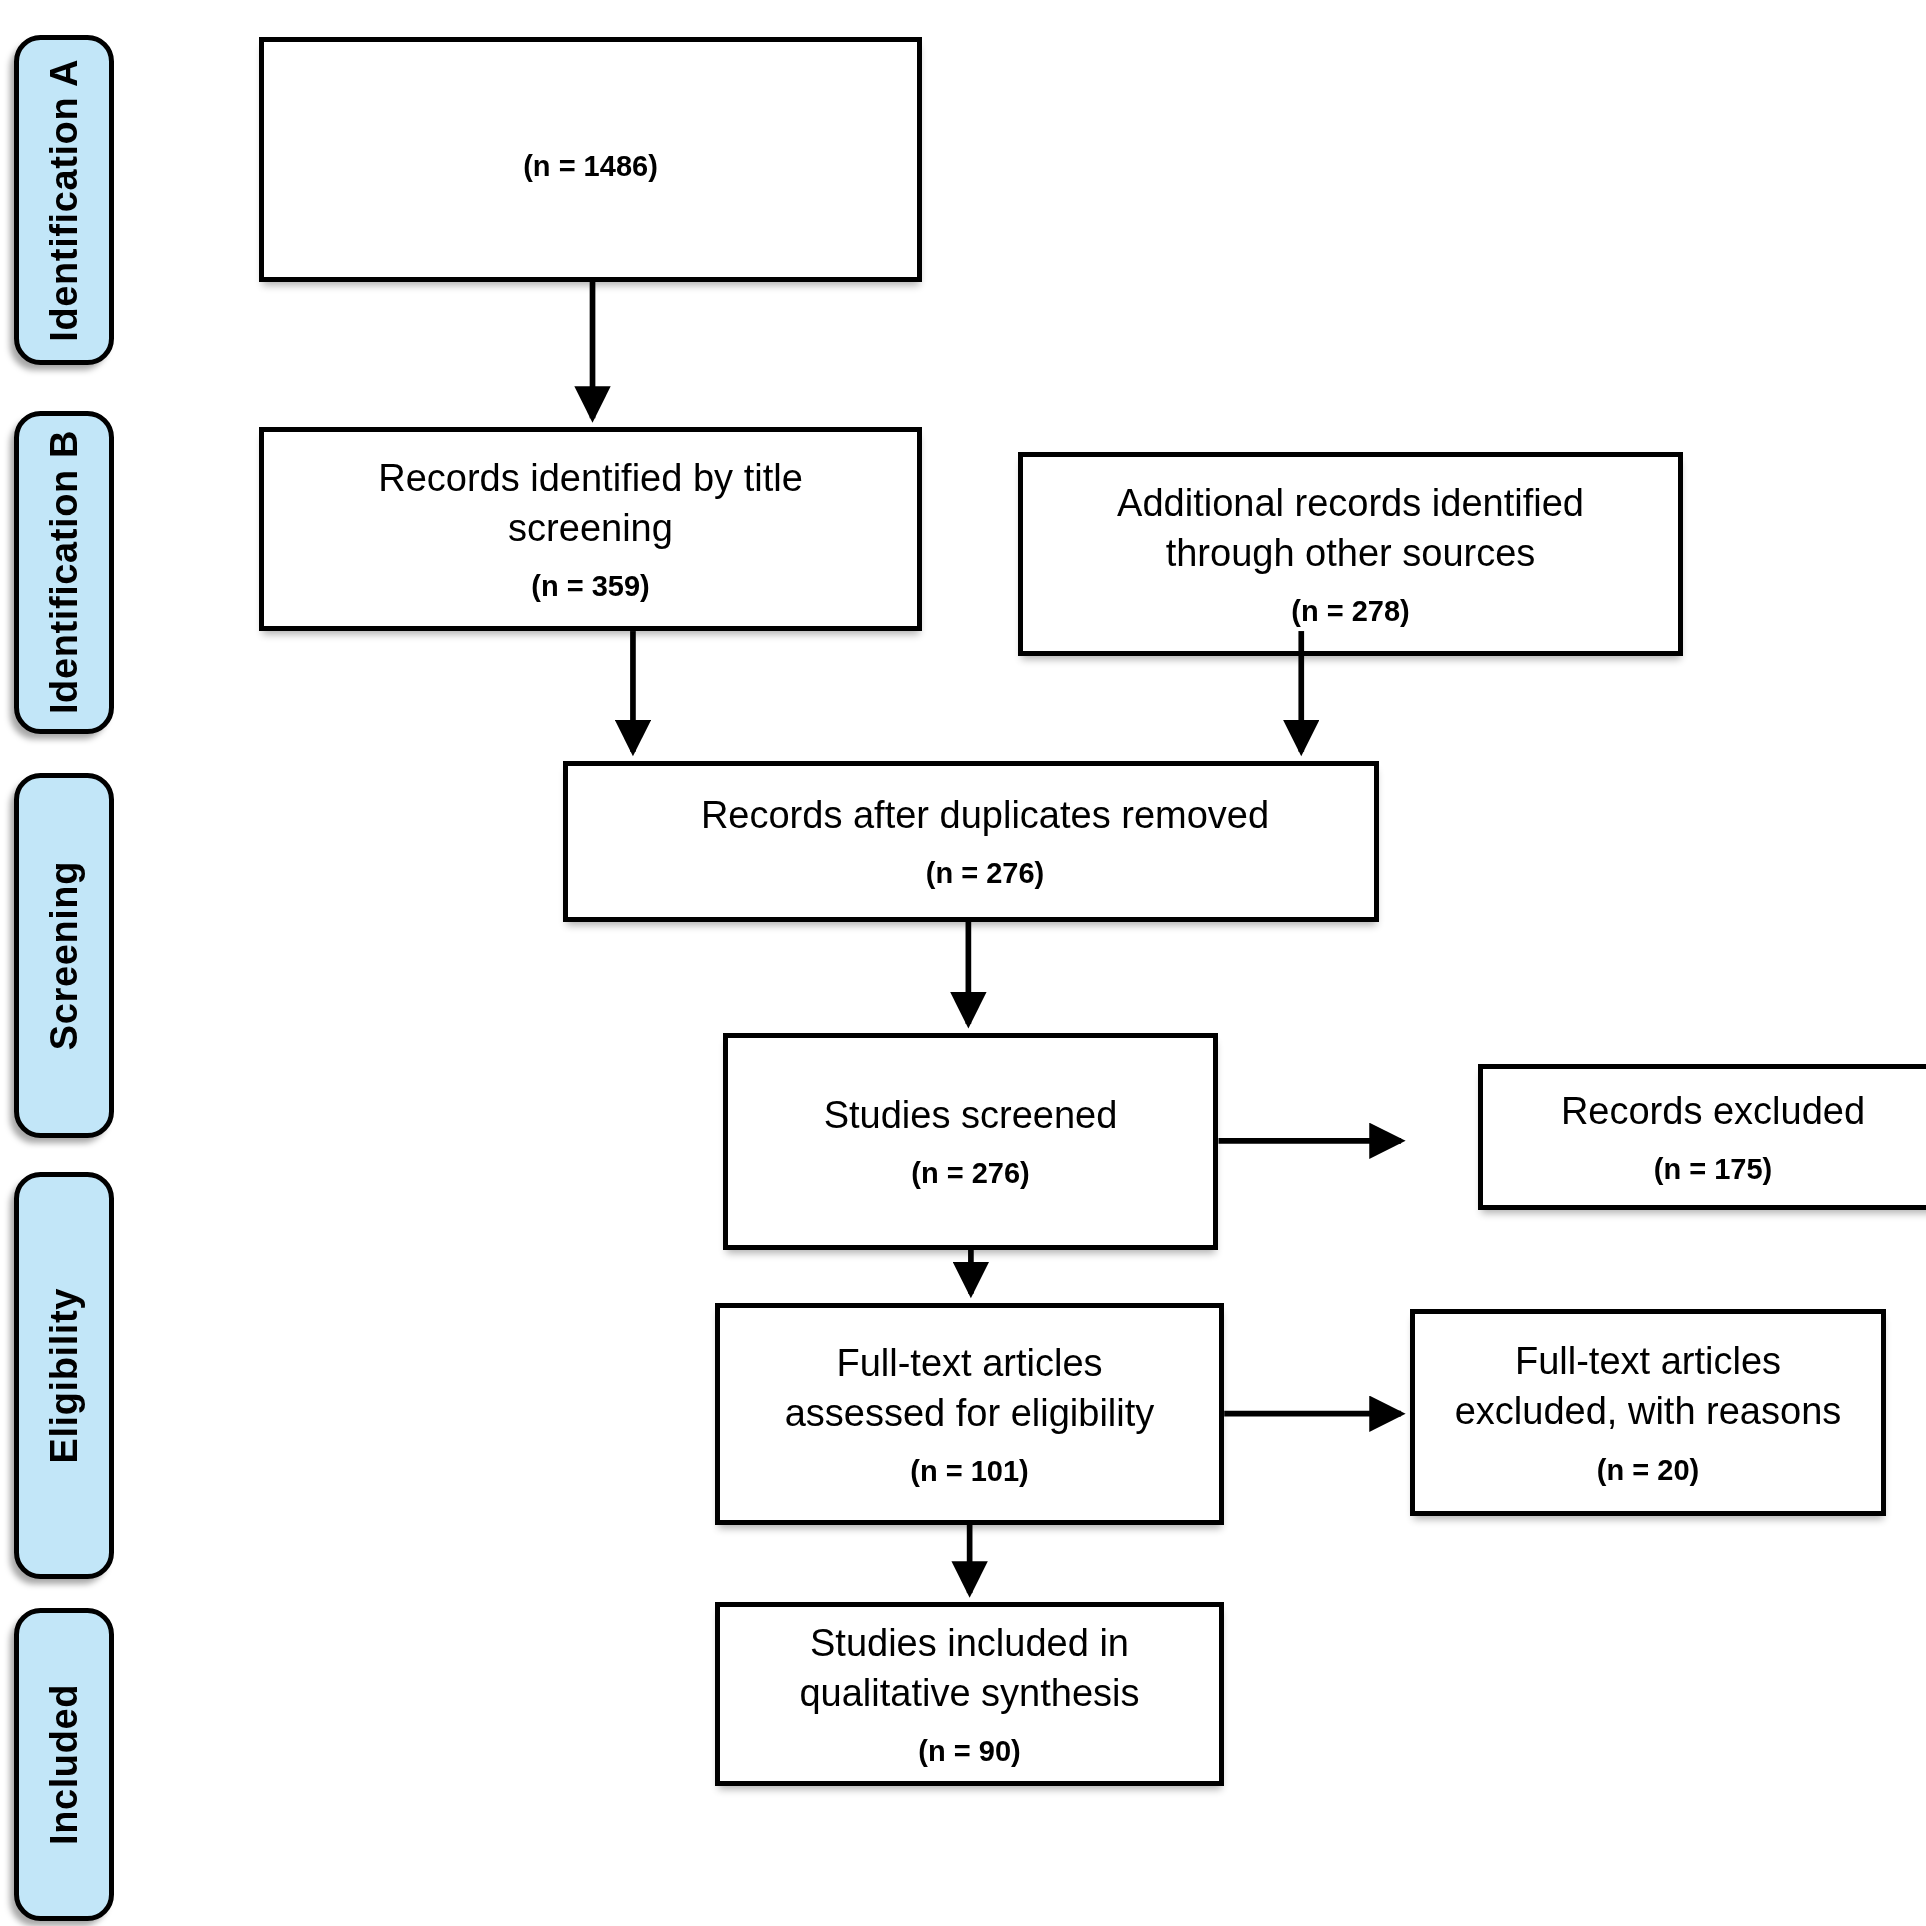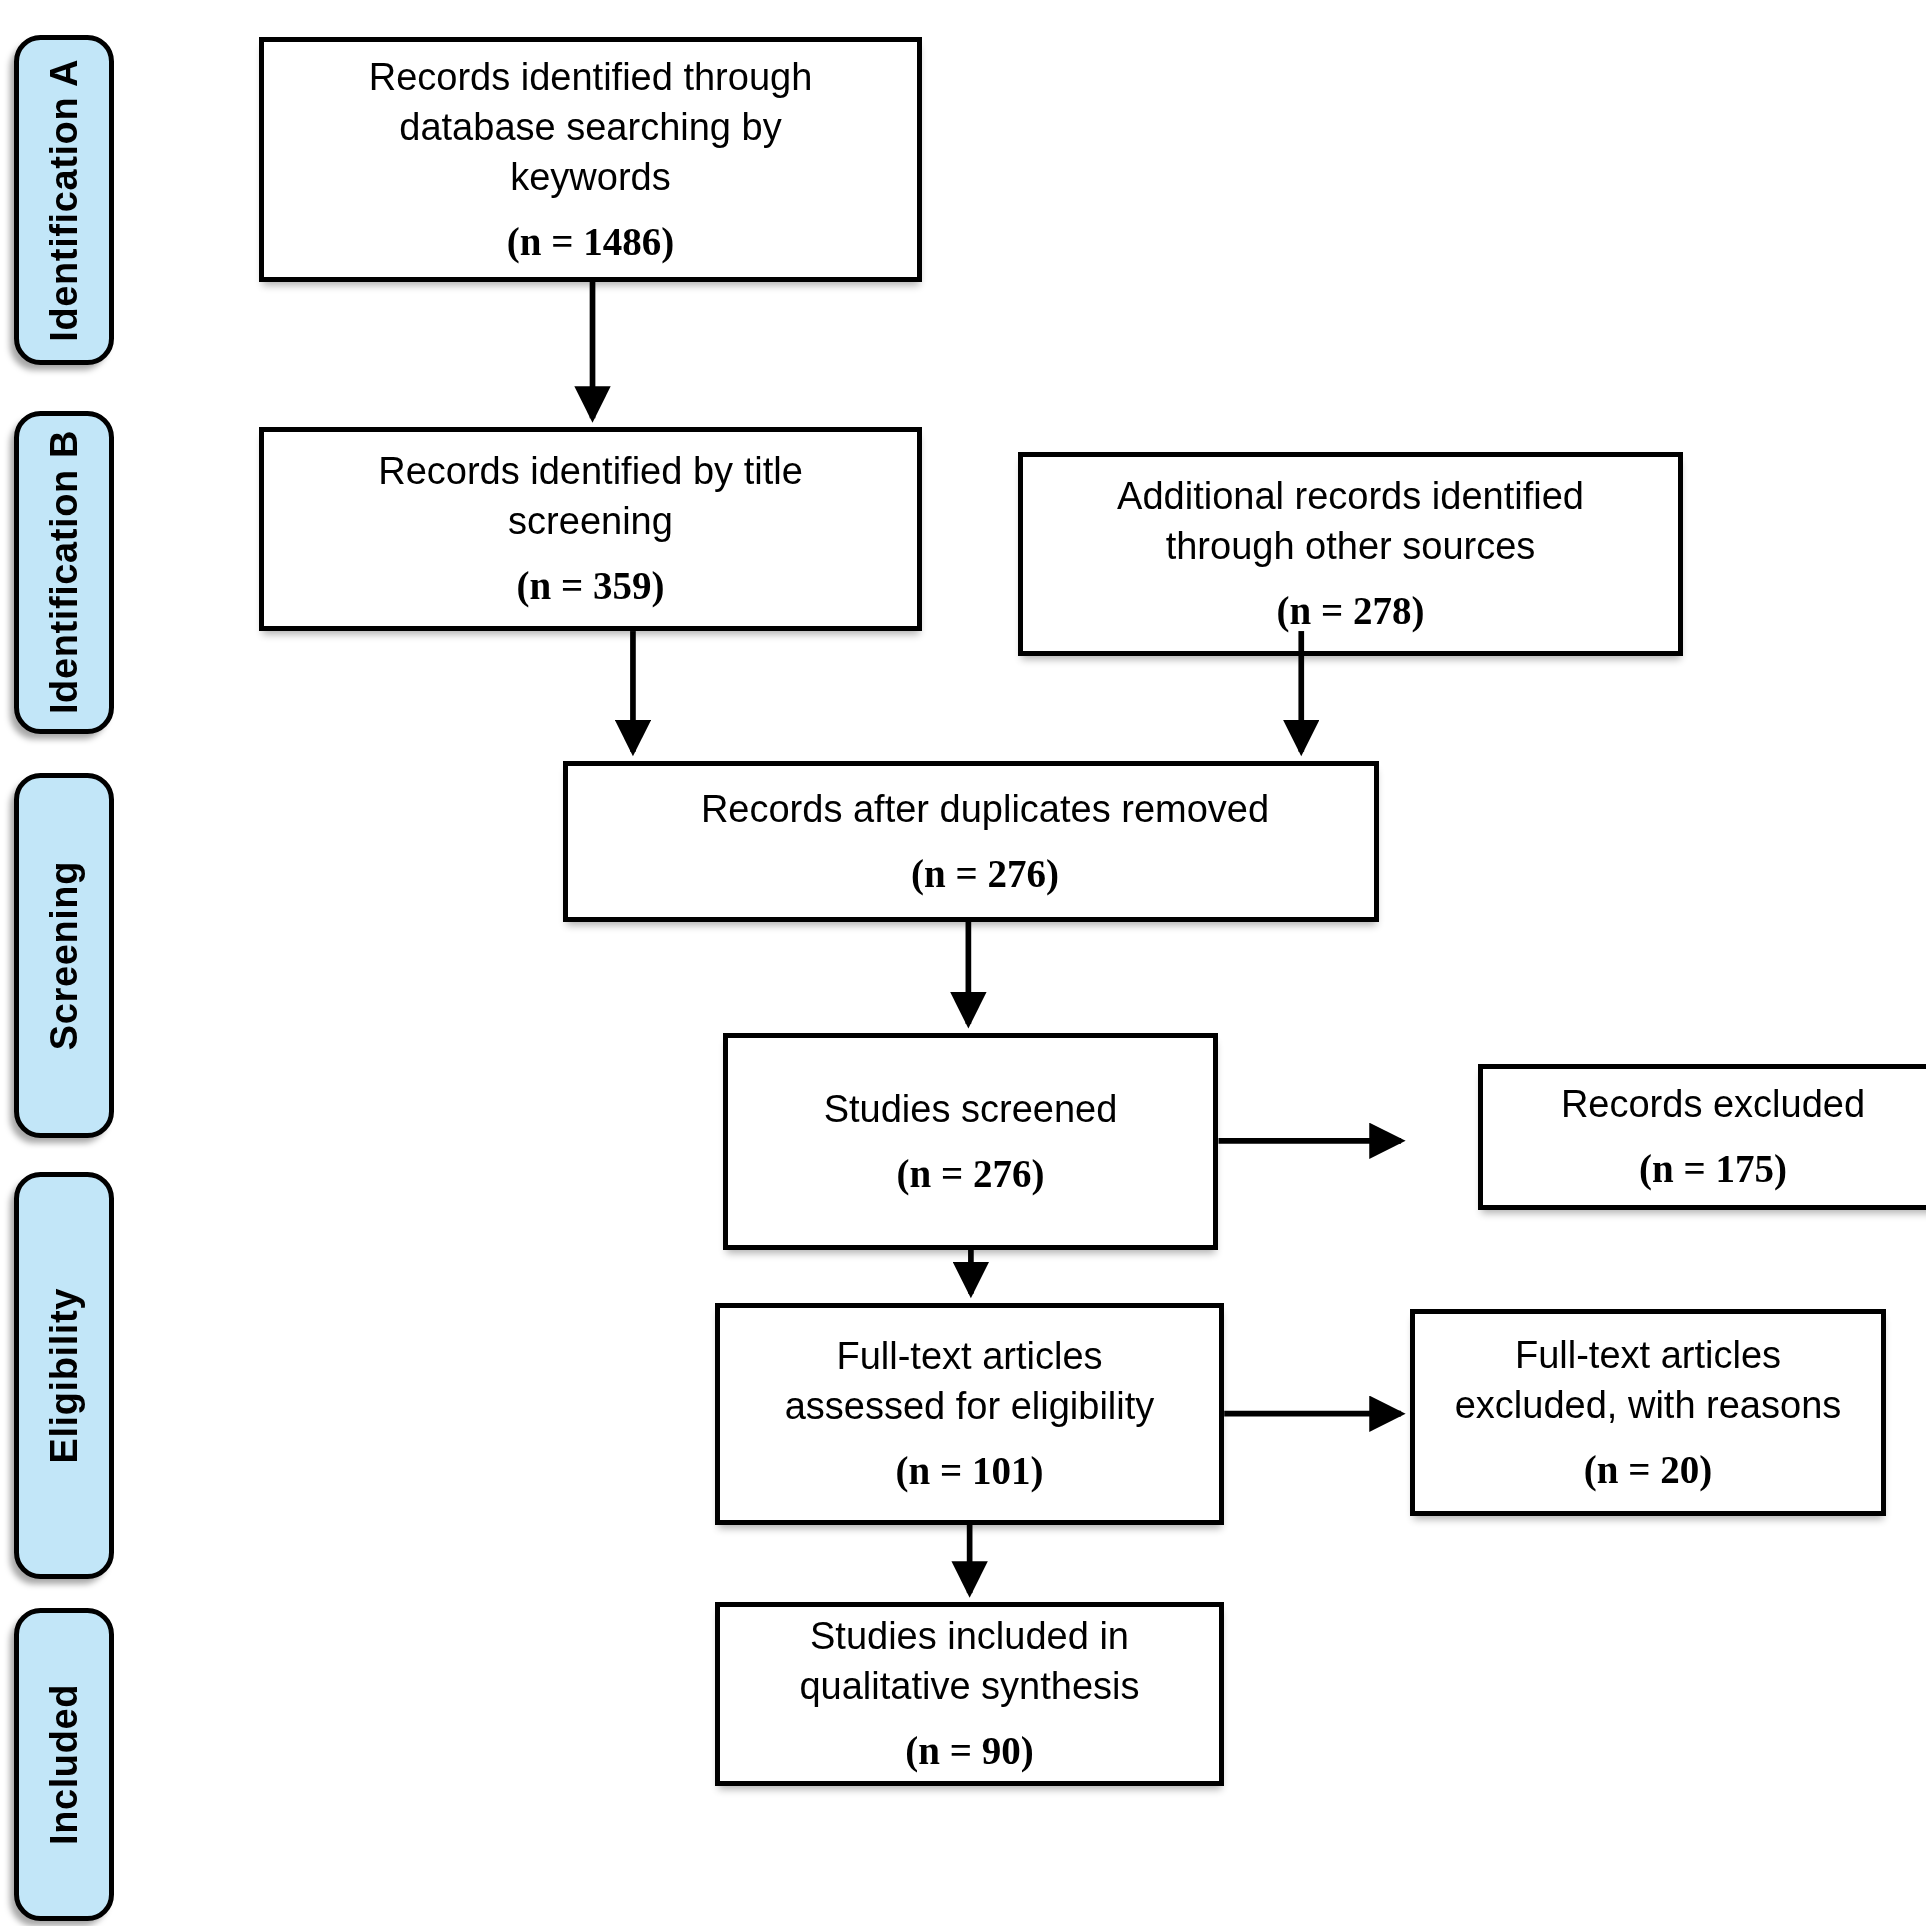--- a/index.html
+++ b/index.html
@@ -50,26 +50,25 @@
     justify-content: center;
     text-align: center;
     box-shadow: 0 6.3px 7.6px -2.5px rgba(0,0,0,0.3);
   }
   .node-text {
     font-size: 38px;
     line-height: 1.32;
     white-space: pre-line;
   }
   .node-count {
-    font-size: 39px;
+    font-size: 29px;
     line-height: 1.32;
     font-weight: bold;
     margin-top: 14px;
     white-space: pre-line;
-    font-family: Liberation Serif, serif;
   }
   .arrows {
     position: absolute;
     left: 0;
     top: 0;
     pointer-events: none;
   }
 </style>
 </head>
 <body>
@@ -86,23 +85,20 @@
     <span class="stage-text">Screening</span>
   </div>
   <div class="stage" style="top:1172px; height:407px;">
     <span class="stage-text">Eligibility</span>
   </div>
   <div class="stage" style="top:1608px; height:313px;">
     <span class="stage-text">Included</span>
   </div>
 
   <div class="node" style="left:259px;  top:37px;   width:663px; height:245px;">
-    <div class="node-text">Records identified through
-database searching by
-keywords</div>
     <div class="node-count">(n = 1486)</div>
   </div>
 
   <div class="node" style="left:259px;  top:427px;  width:663px; height:204px;">
     <div class="node-text">Records identified by title
 screening</div>
     <div class="node-count">(n = 359)</div>
   </div>
 
   <div class="node" style="left:1018px; top:452px;  width:665px; height:204px;">

